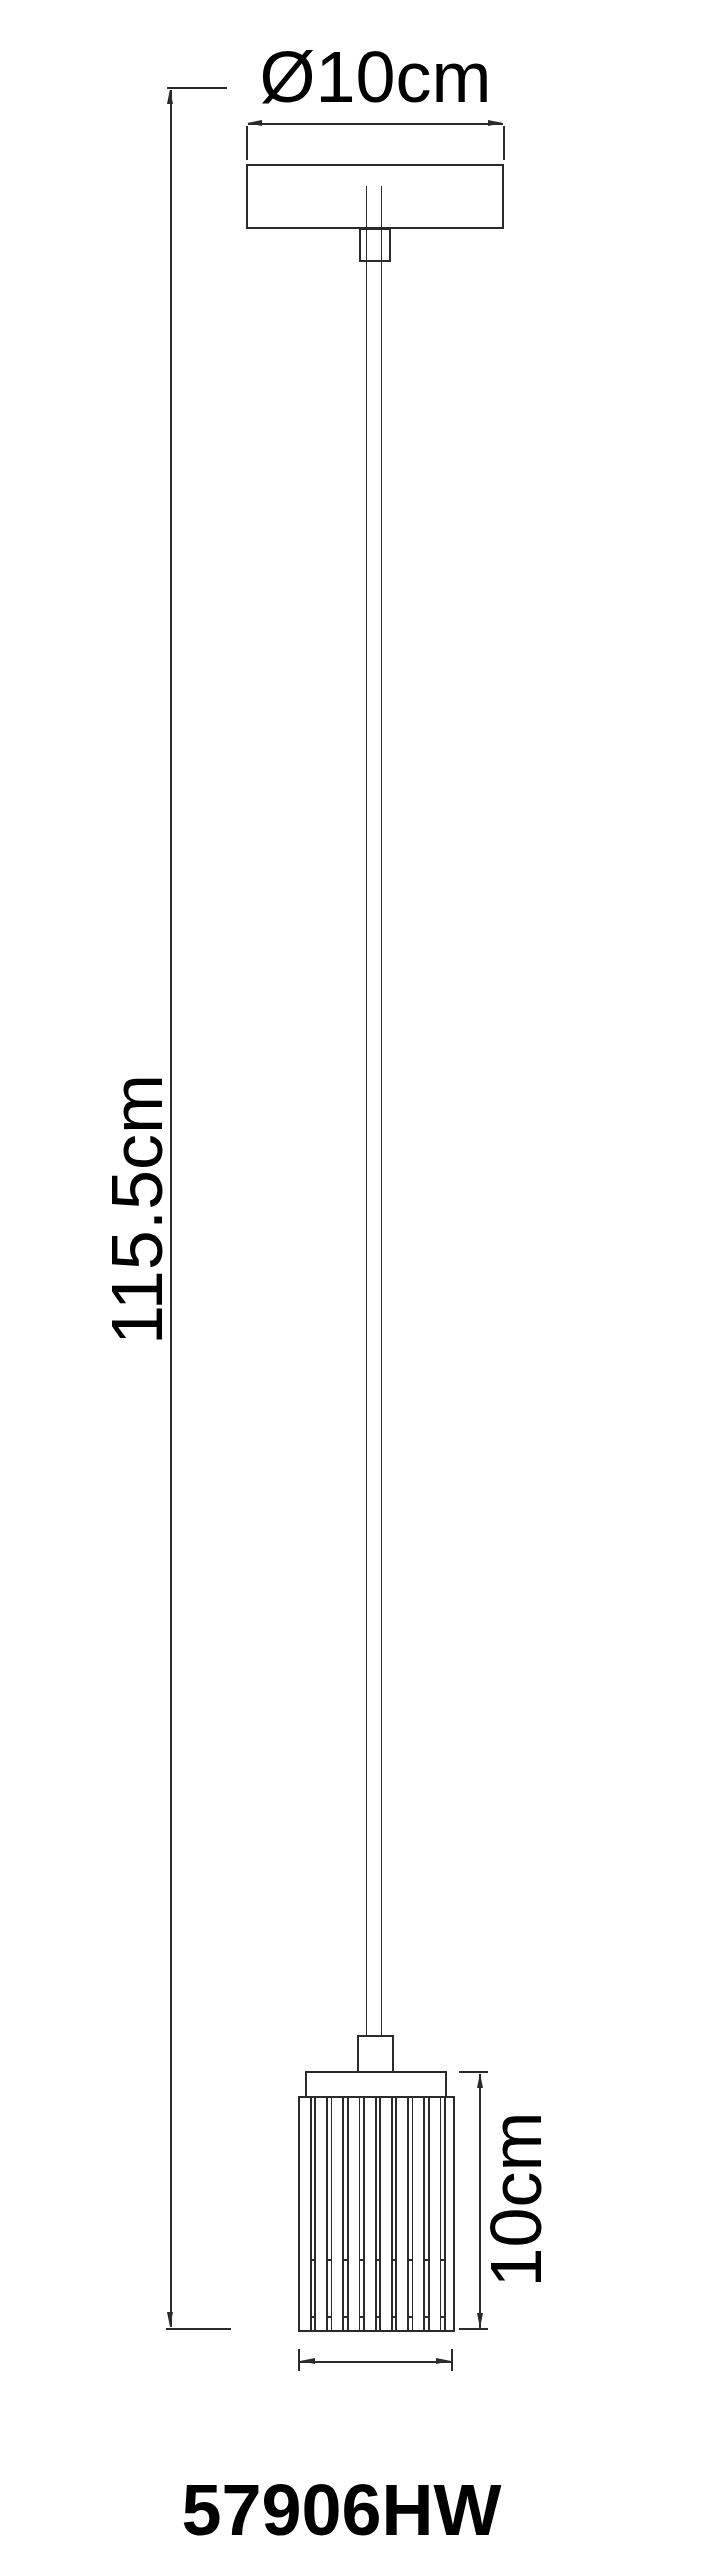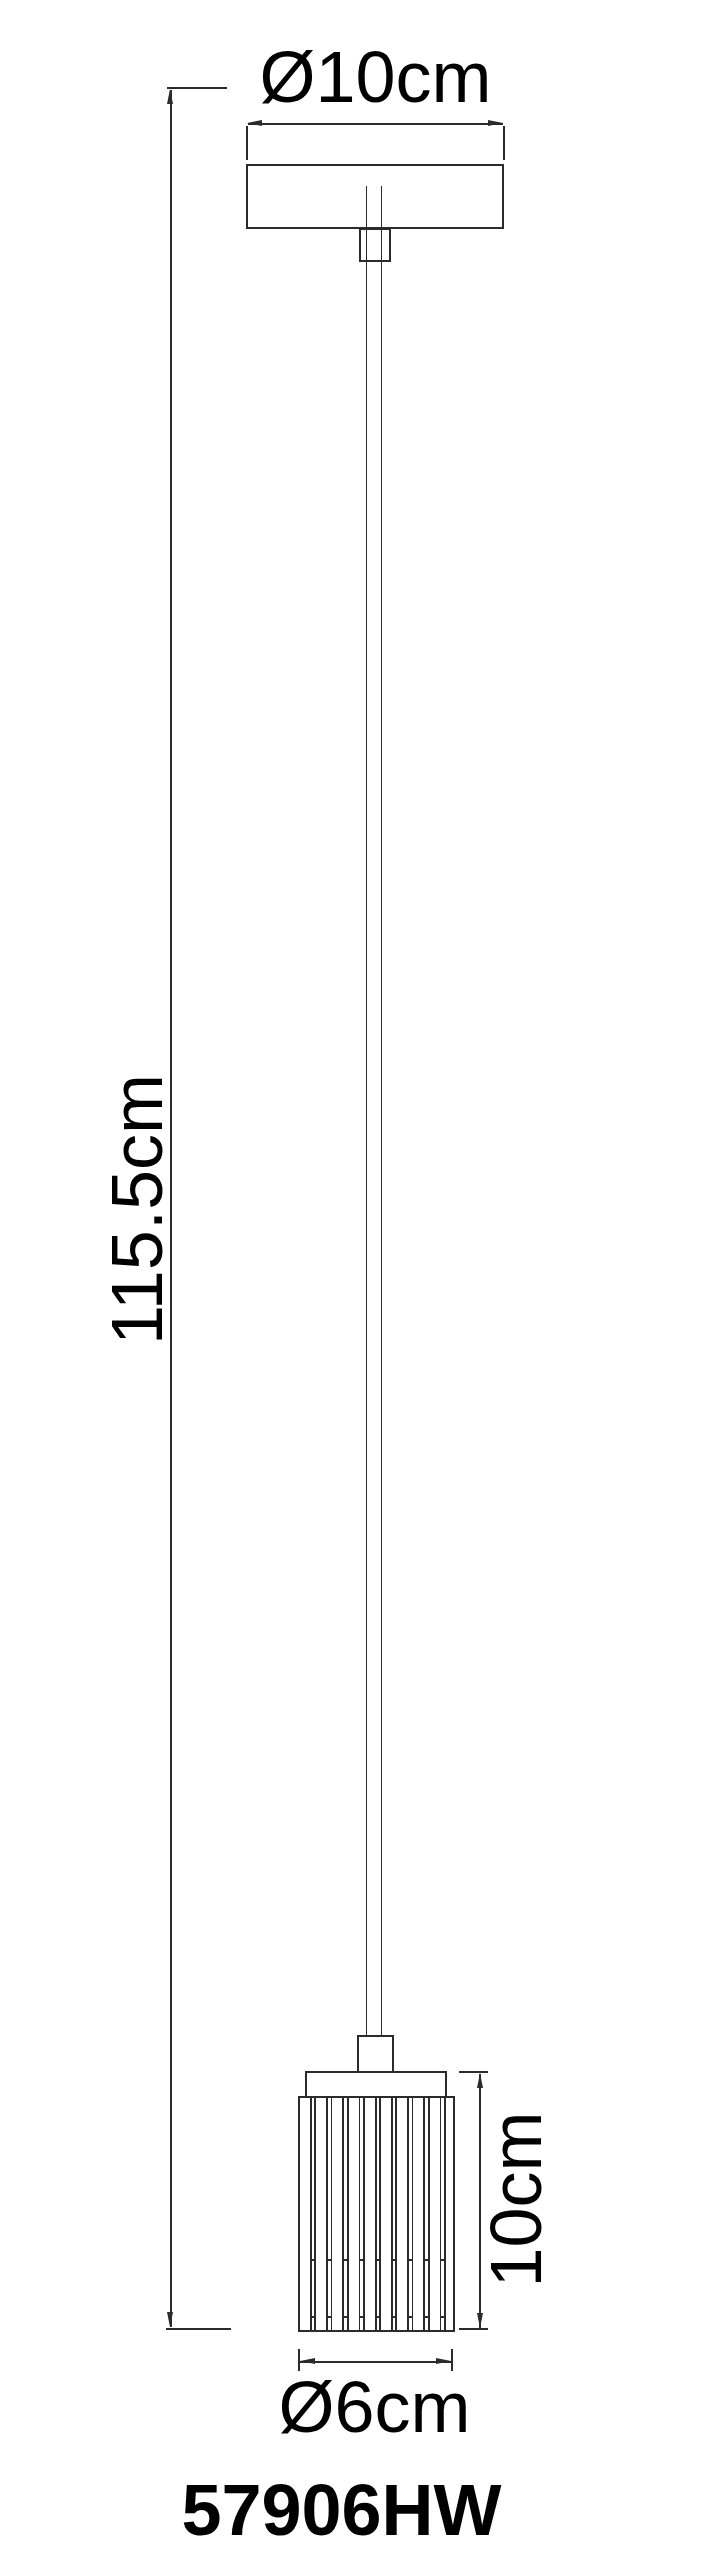--- a/index.html
+++ b/index.html
@@ -84,18 +84,17 @@
   <div class="line" style="left:479px;top:2074px;width:1.8px;height:254px;"></div>
   <div class="arr up" style="left:477px;top:2073px;"></div>
   <div class="arr down" style="left:477px;top:2313px;"></div>
   <div class="dim-label rot" style="left:291px;top:2160px;">10cm</div>
 
   <div class="line" style="left:298px;top:2349px;width:1.8px;height:21.7px;"></div>
   <div class="line" style="left:451px;top:2349px;width:1.8px;height:21.7px;"></div>
   <div class="line" style="left:300px;top:2361px;width:152px;height:1.8px;"></div>
   <div class="arr left" style="left:300px;top:2358px;"></div>
   <div class="arr right" style="left:436px;top:2358px;"></div>
-  <div class="dim-label" style="left:149px;top:2368px;">Ø6cm</div>
 
   <div class="dim-label model" style="left:116px;top:2471px;">57906HW</div>
 
 </div>
 
 
 </body></html>

